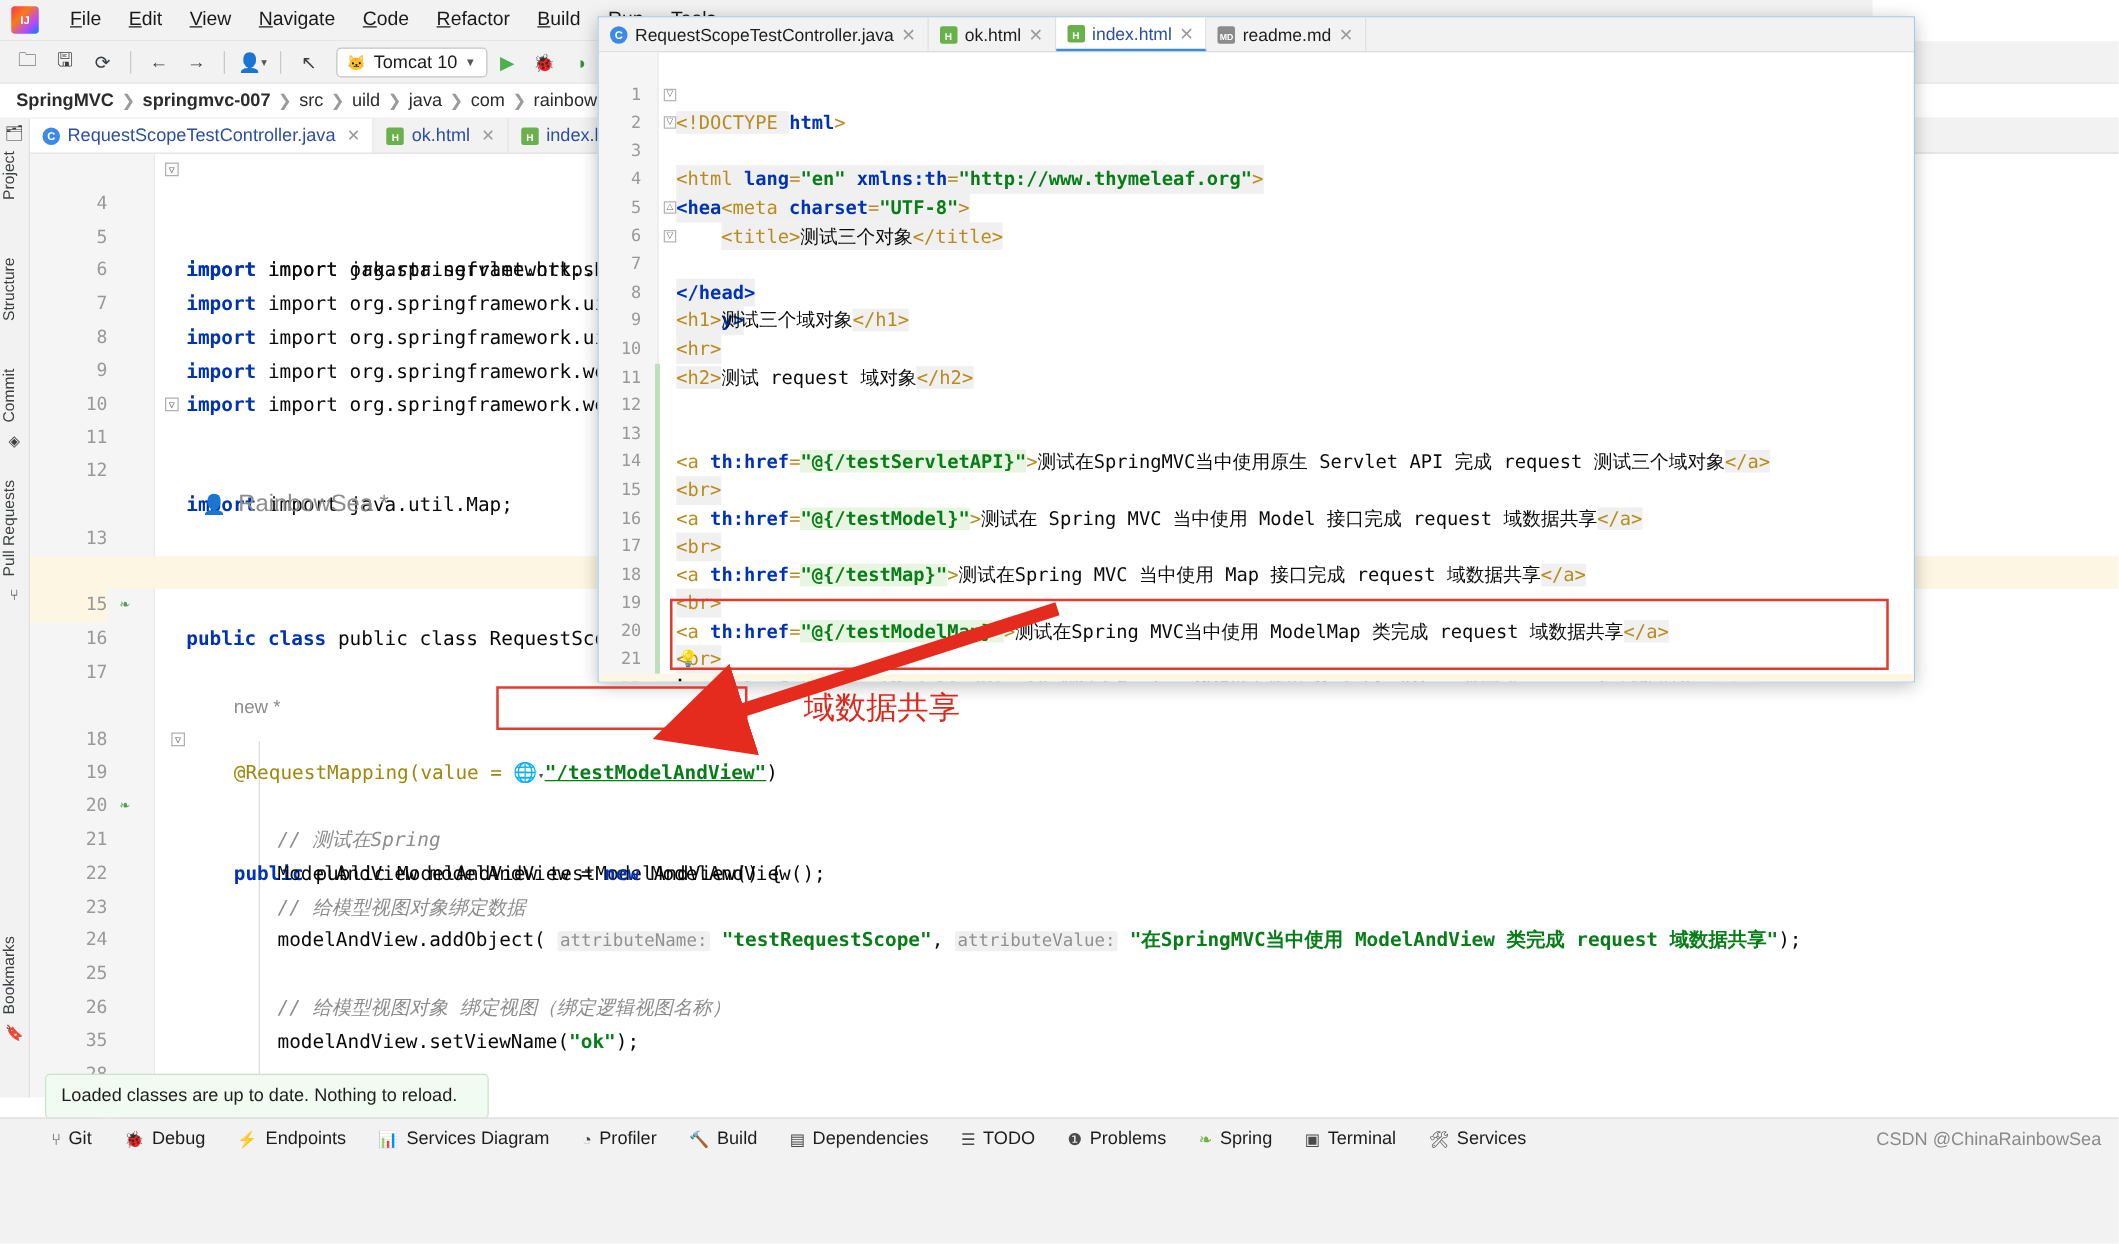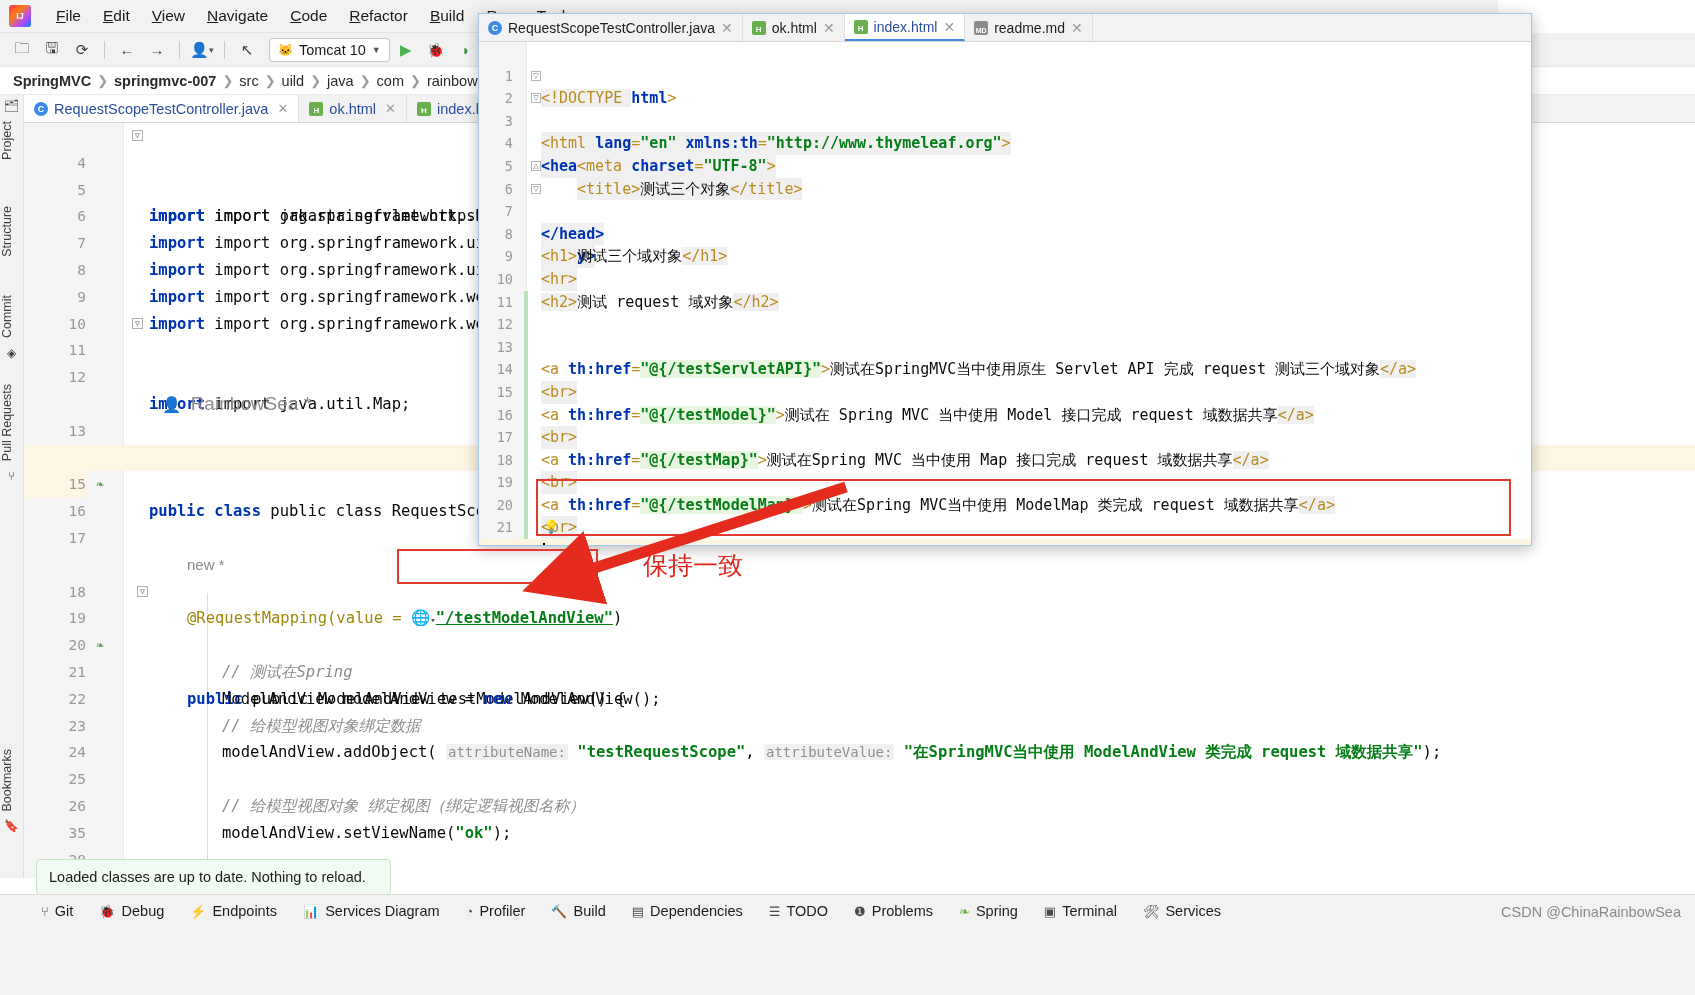--- a/index.html
+++ b/index.html
@@ -614,21 +614,21 @@
 
       <div class="ov-line ov-rowhl">
         
         <span class="ov-caret" style="left:64px"></span>
       </div>
     </div>
   </div>
 
   <div class="red-box-1"></div>
   <div class="red-box-2"></div>
-  <div class="cn-note">保持一致</div>
+  <div class="cn-note">域数据共享</div>
 
   <svg class="arrow-svg" viewBox="0 0 1695 995">
     <defs>
       <marker id="ah" markerWidth="7" markerHeight="7" refX="1" refY="3.5" orient="auto">
         <polygon points="0 0, 7 3.5, 0 7" fill="#e52b1d"></polygon>
       </marker>
     </defs>
     <line x1="846" y1="487" x2="585" y2="571" stroke="#e52b1d" stroke-width="11" marker-end="url(#ah)"></line>
   </svg>
 

